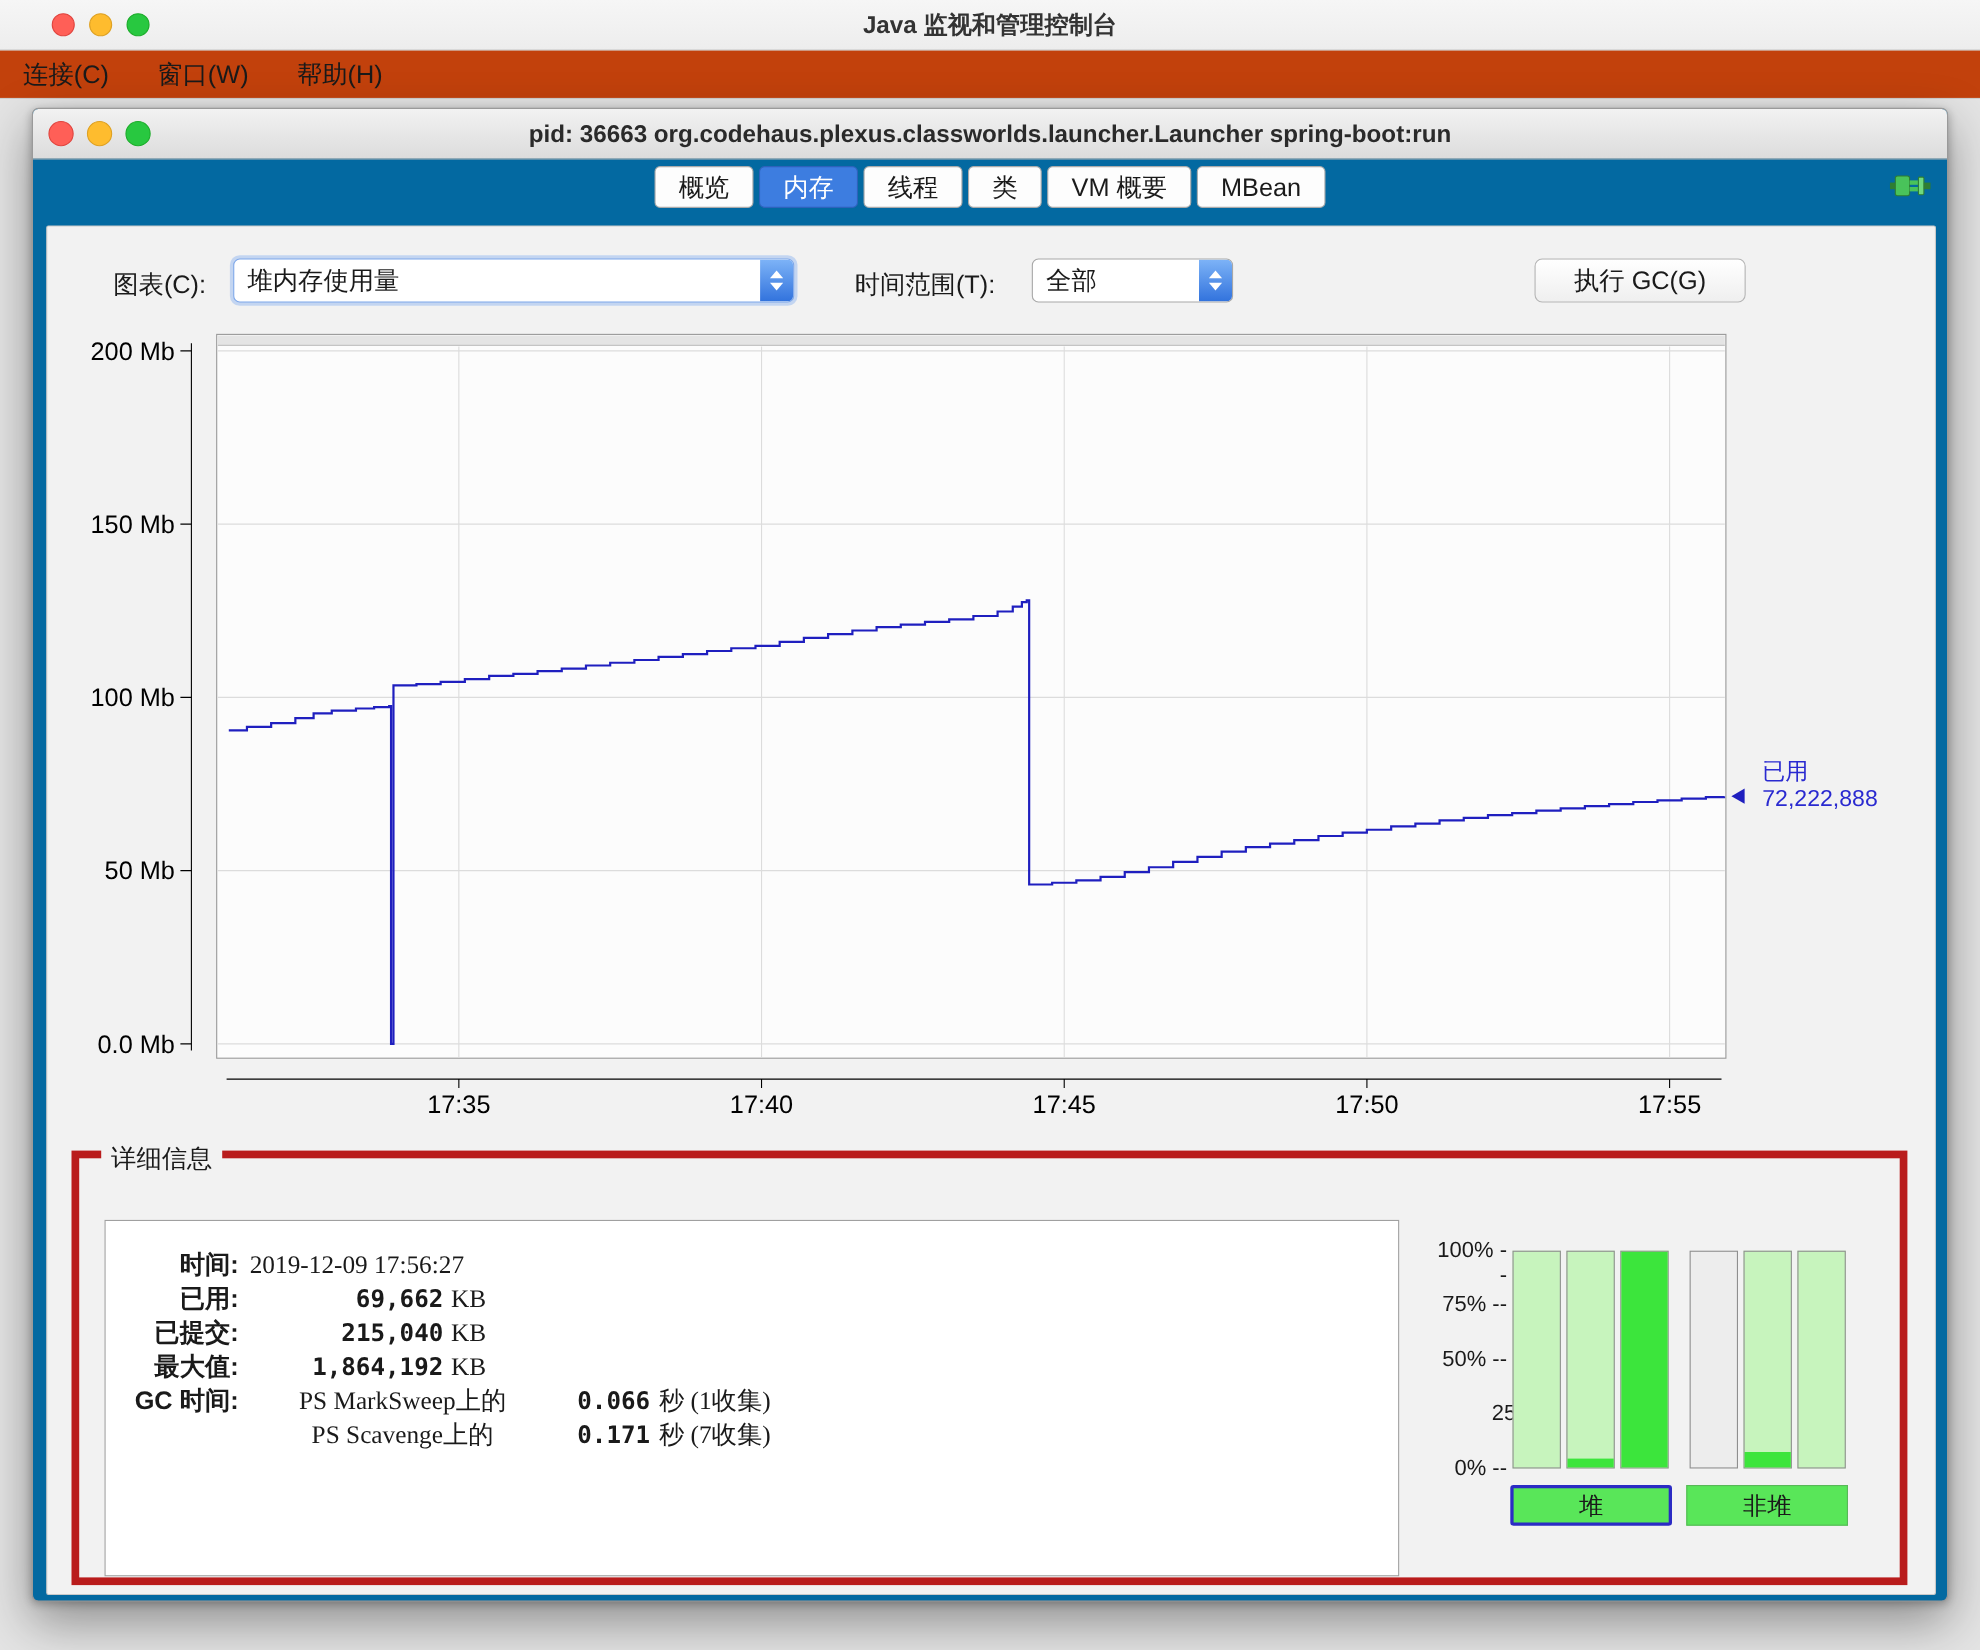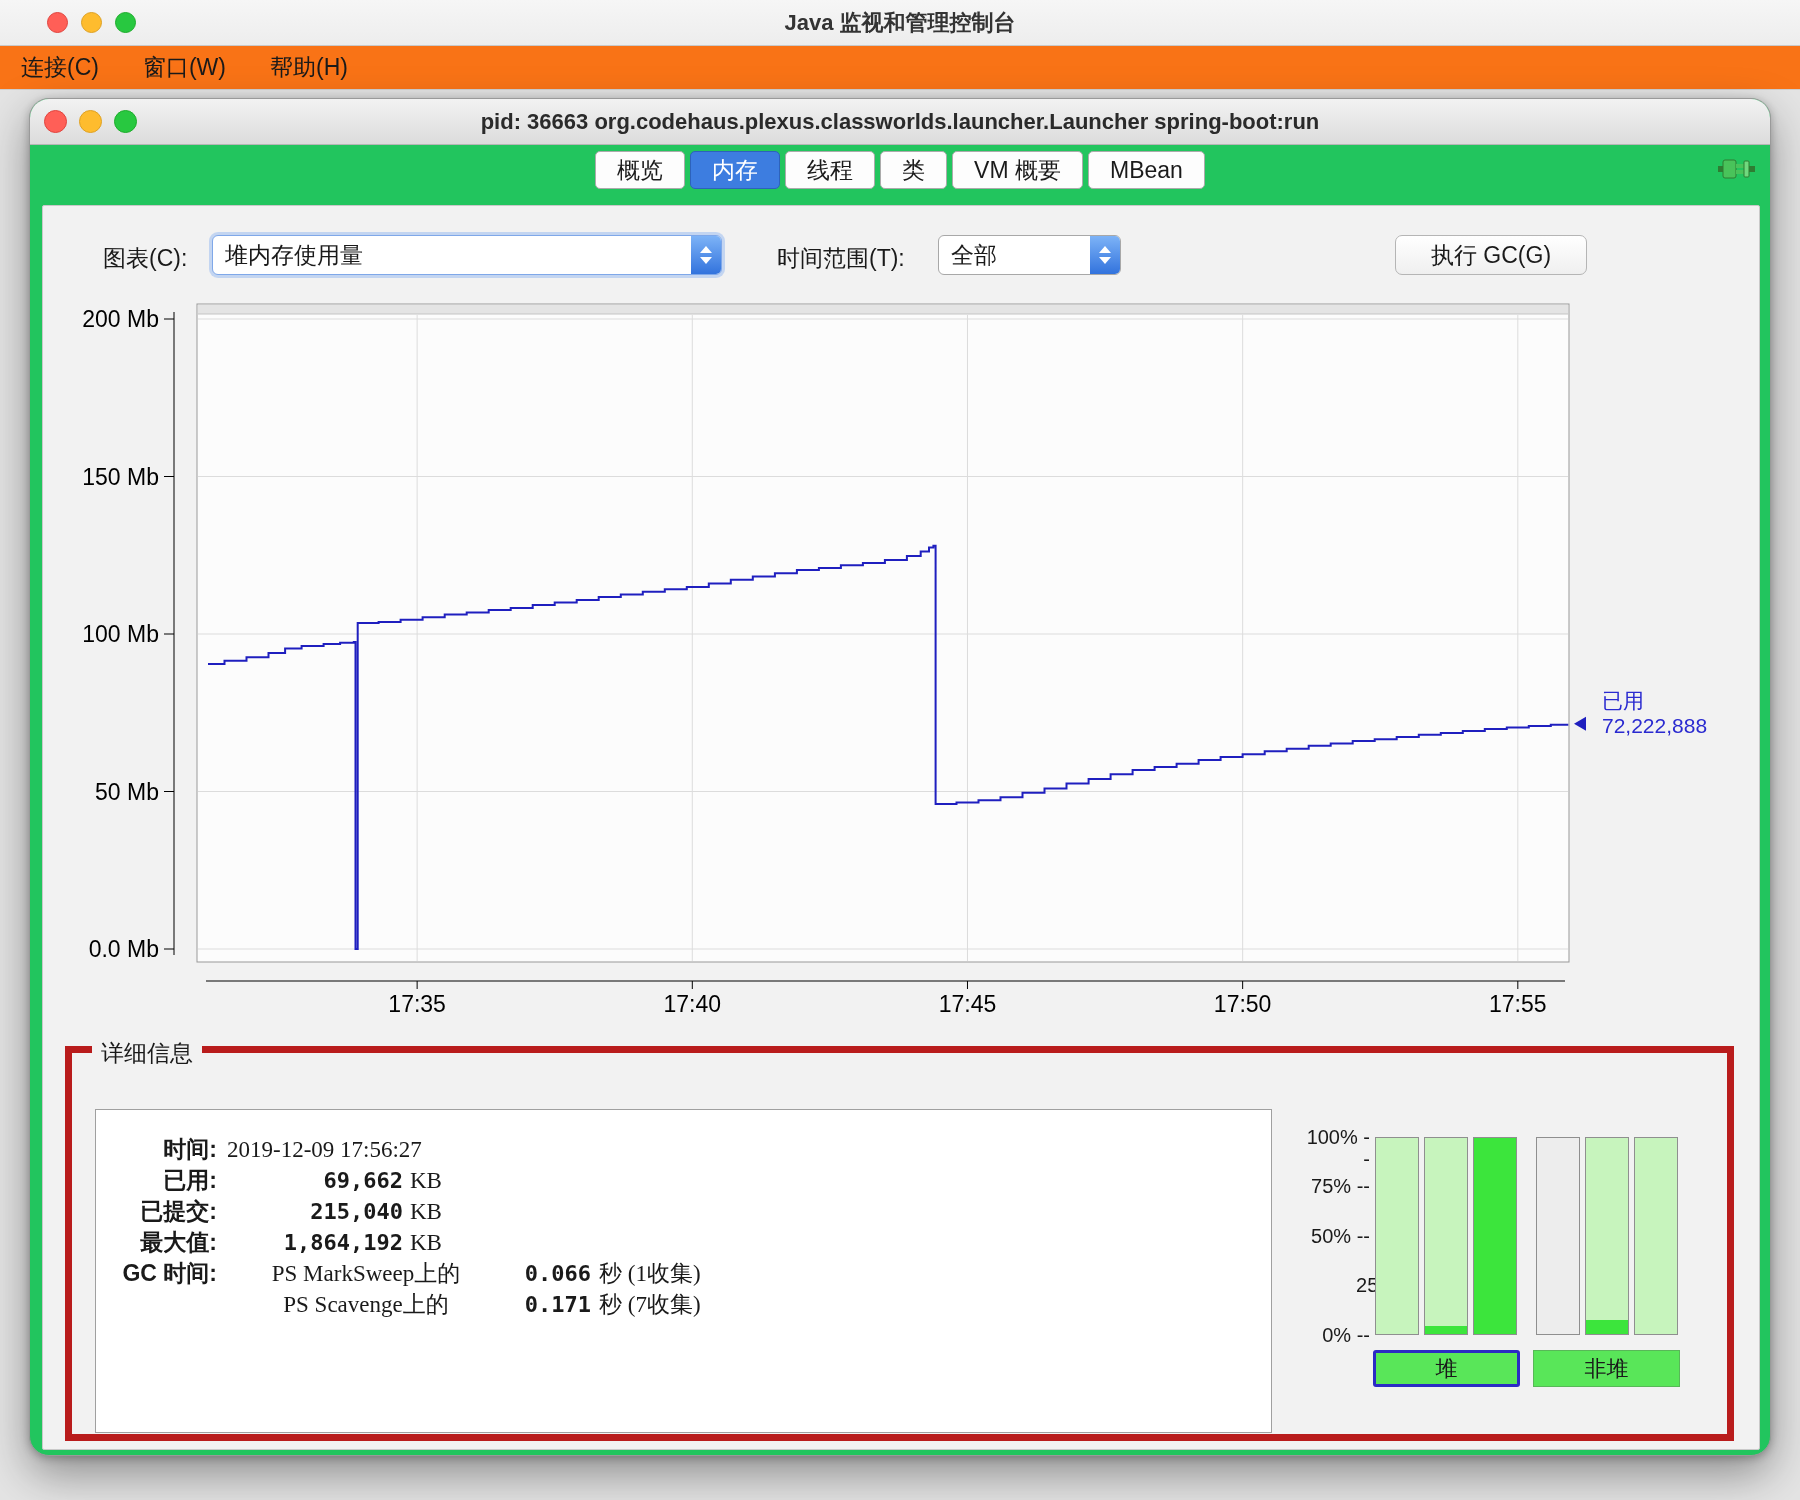--- a/index.html
+++ b/index.html
@@ -19,30 +19,30 @@
   .light { width:21px; height:21px; border-radius:50%; }
   .light.red    { background:#ff5f57; border:1px solid #e0443e; }
   .light.yellow { background:#febc2e; border:1px solid #dea123; }
   .light.green  { background:#28c840; border:1px solid #1dad2b; }
   .outer-title {
     position:absolute; left:0; right:0; text-align:center;
     font-size:22px; font-weight:bold; color:#333;
   }
   .menubar {
     position:absolute; left:0; top:46px; width:1800px; height:44px;
-    background:#f97316; border-bottom:1px solid #cfcfcf;
+    background:#c2410c; border-bottom:1px solid #cfcfcf;
     display:flex; align-items:center; gap:44px; padding-left:21px;
     font-size:23px;
   }
   .menu-item { cursor:default; }
 
   
   .inner-window {
     position:absolute; left:29px; top:98px; width:1742px; height:1358px;
-    background:#22c55e; border:1px solid #9a9a9a; border-radius:20px;
+    background:#0369a1; border:1px solid #9a9a9a; border-radius:6px;
     box-shadow:0 18px 45px rgba(0,0,0,.38), 0 2px 8px rgba(0,0,0,.25);
     overflow:hidden;
   }
   .inner-titlebar {
     position:absolute; left:0; top:0; right:0; height:46px;
     background:linear-gradient(#f2f2f2,#dcdcdc);
     border-bottom:1px solid #b6b6b6;
     display:flex; align-items:center;
   }
   .inner-titlebar .lights { padding-left:14px; gap:12px; }

